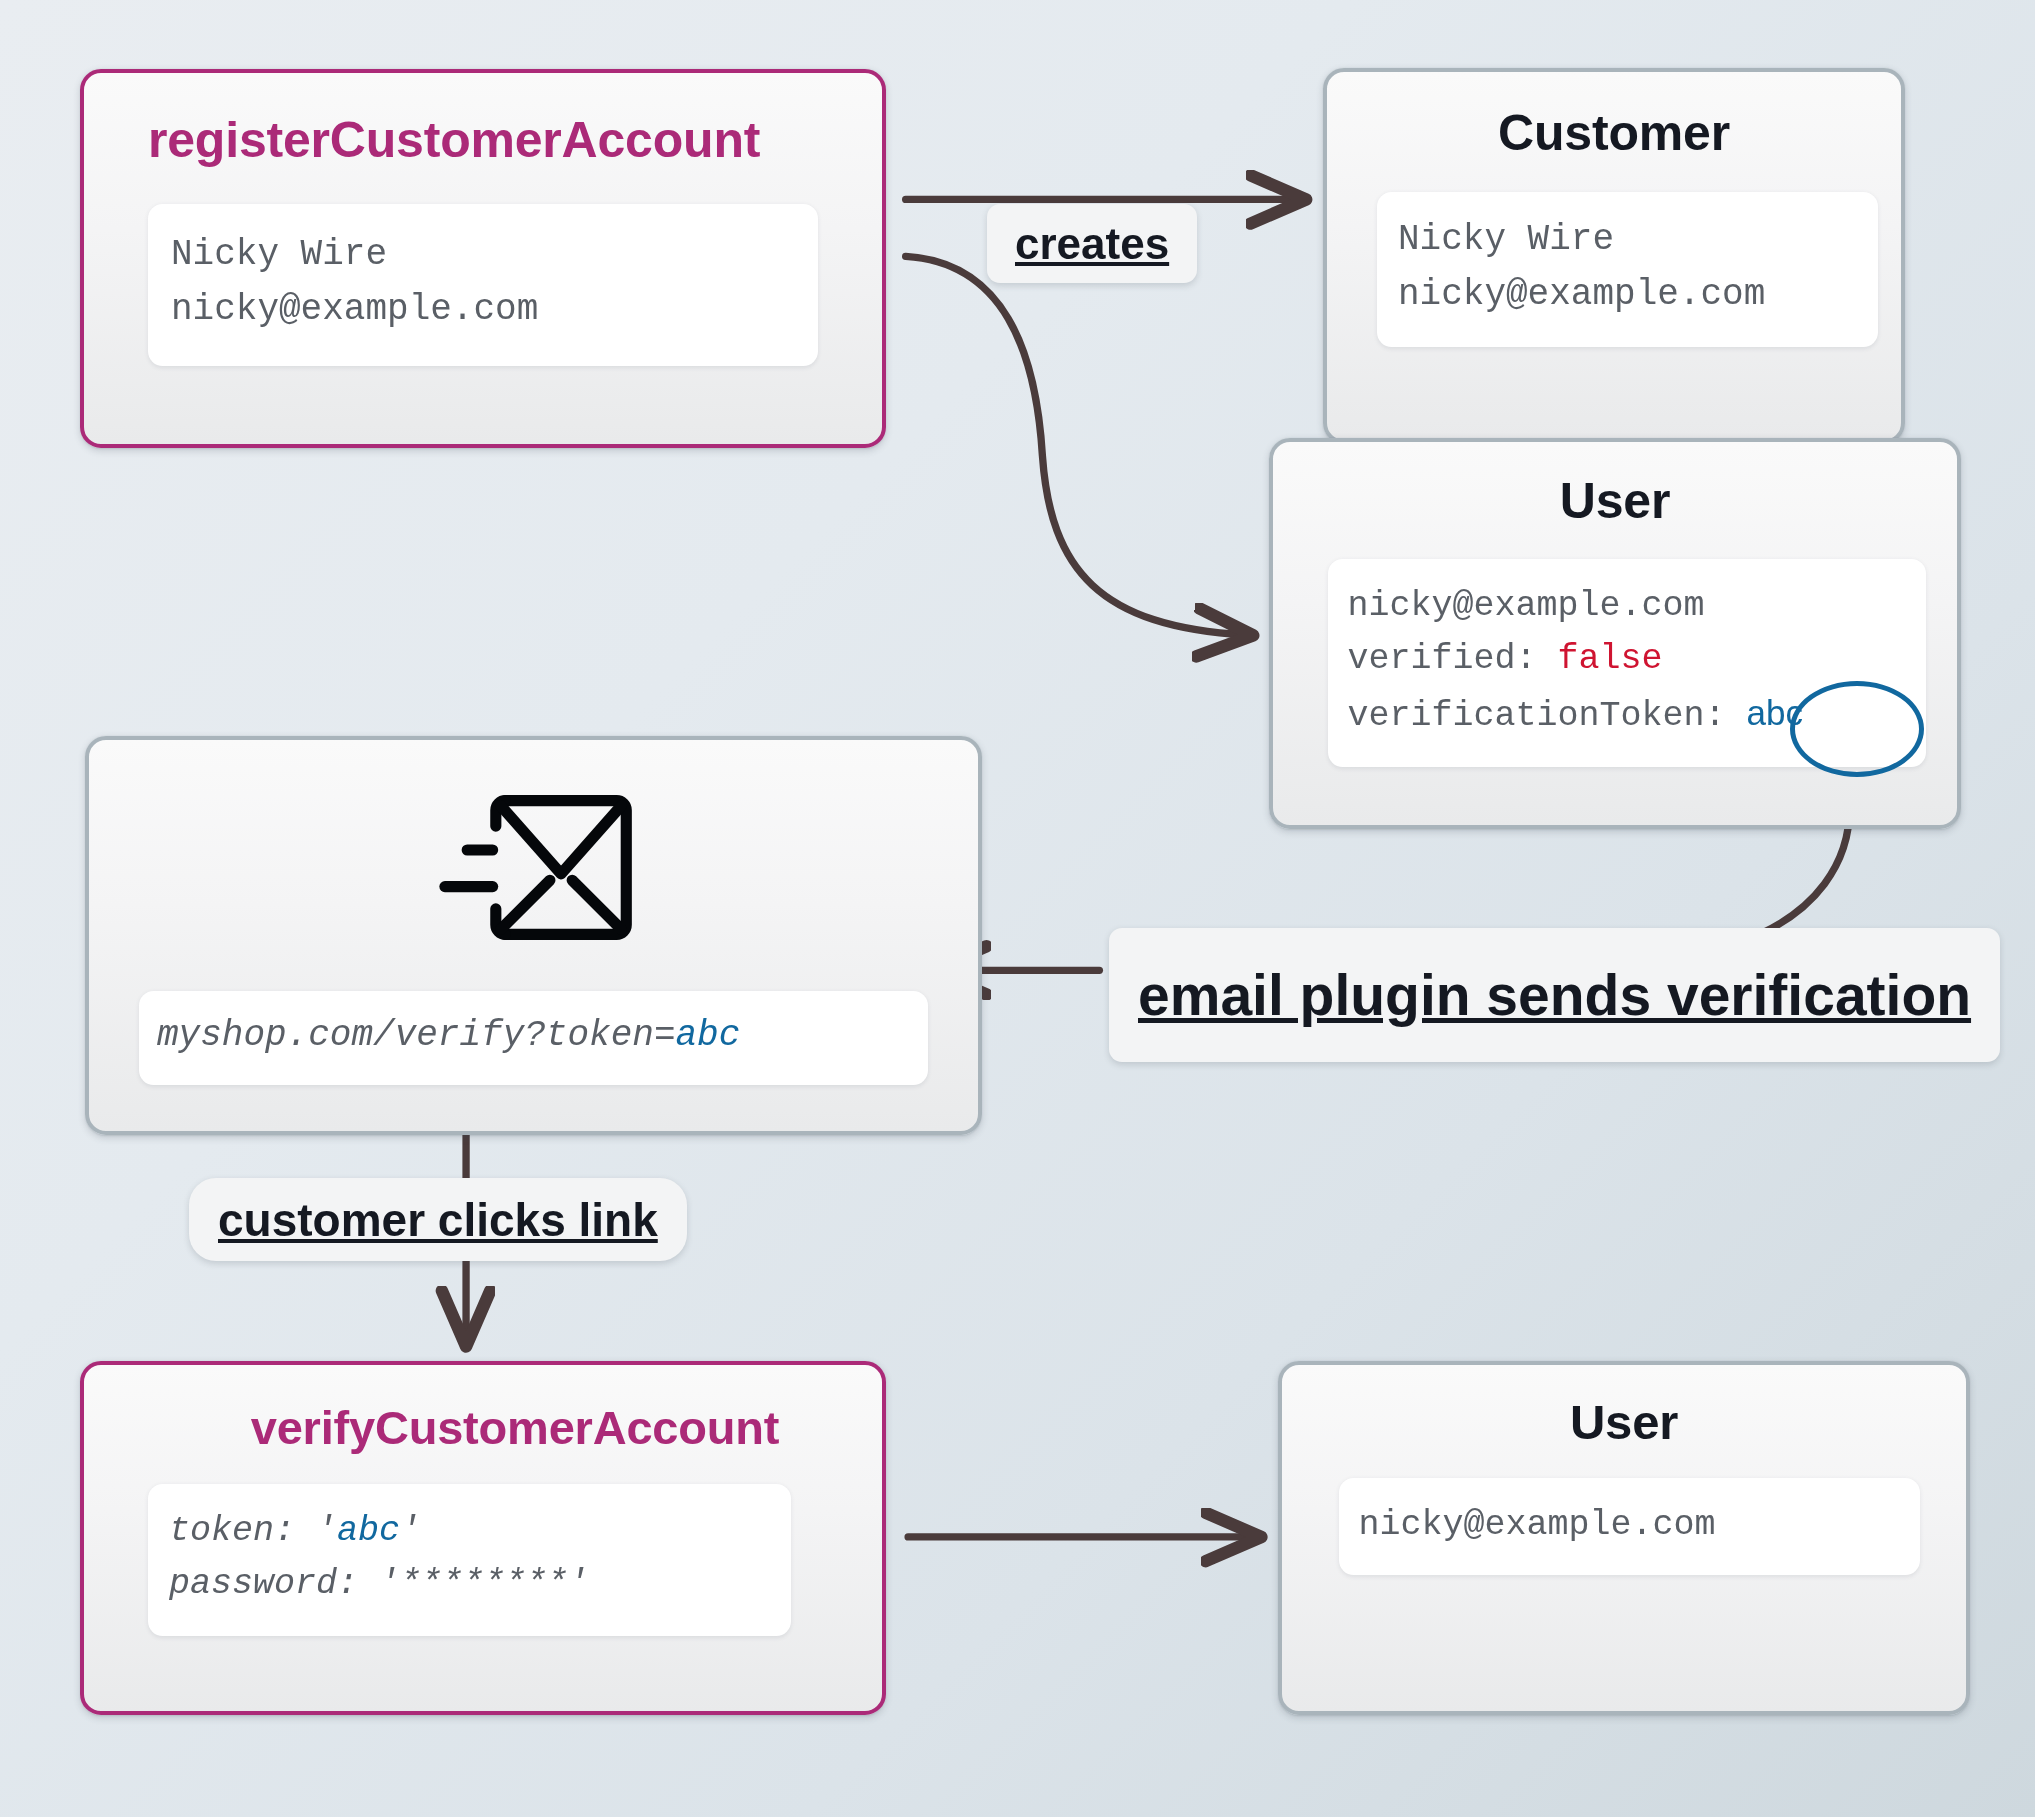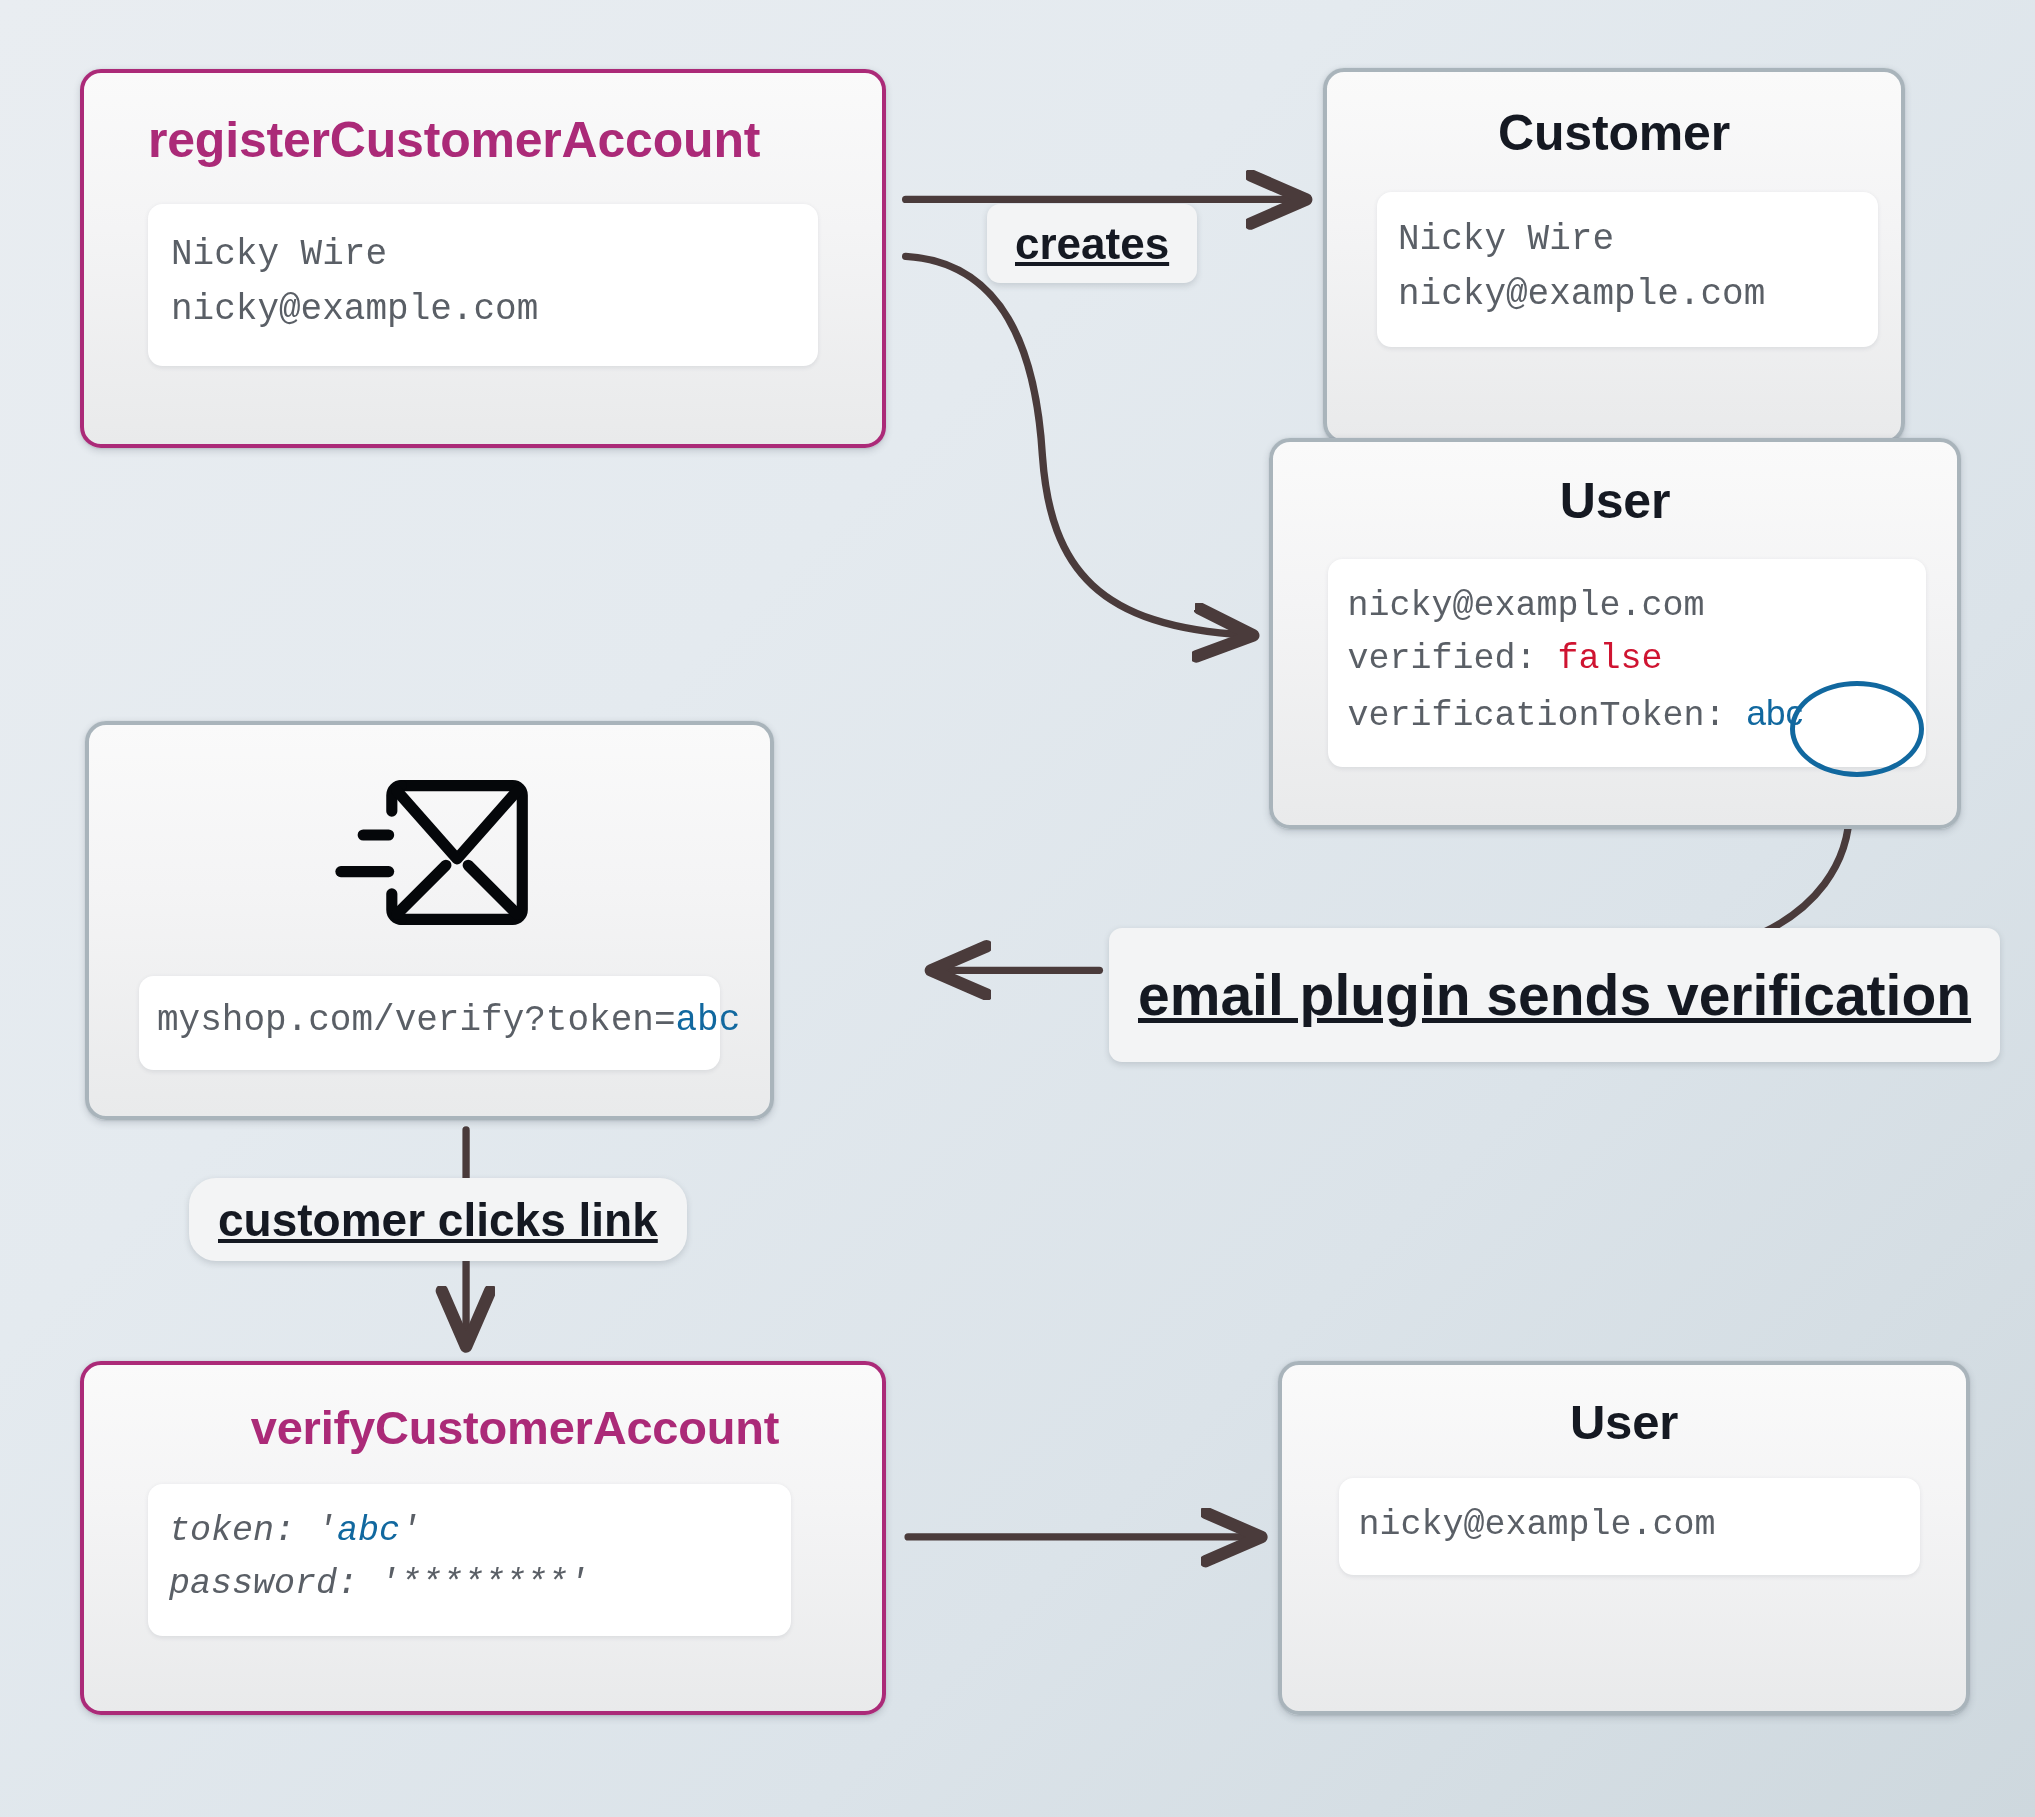--- a/index.html
+++ b/index.html
@@ -85,22 +85,22 @@
   #node-customer .node-body { margin: 34px 23px 0 50px; padding: 21px 21px 24.4px 21px; font-size: 36px; }
 
   #node-user-1 {
     left: 1269px; top: 438px;
     width: 692px; height: 391px;
   }
   #node-user-1 .node-title { font-size: 50px; padding-top: 34px; }
   #node-user-1 .node-body { margin: 33px 31px 0 55px; padding: 21px 19.5px 23px 19.5px; font-size: 35px; }
 
   #node-email {
-    left: 85px; top: 721px;
-    width: 689px; height: 399px;
+    left: 85px; top: 736px;
+    width: 897px; height: 399px; font-style: italic;
   }
   #node-email .node-body {
     position: absolute;
     left: 50px; right: 50px; bottom: 46px;
     margin: 0; padding: 18px 19.5px 21px 18px; font-size: 36px;
   }
 
   #node-verify {
     left: 80px; top: 1361px;
     width: 806px; height: 354px;

